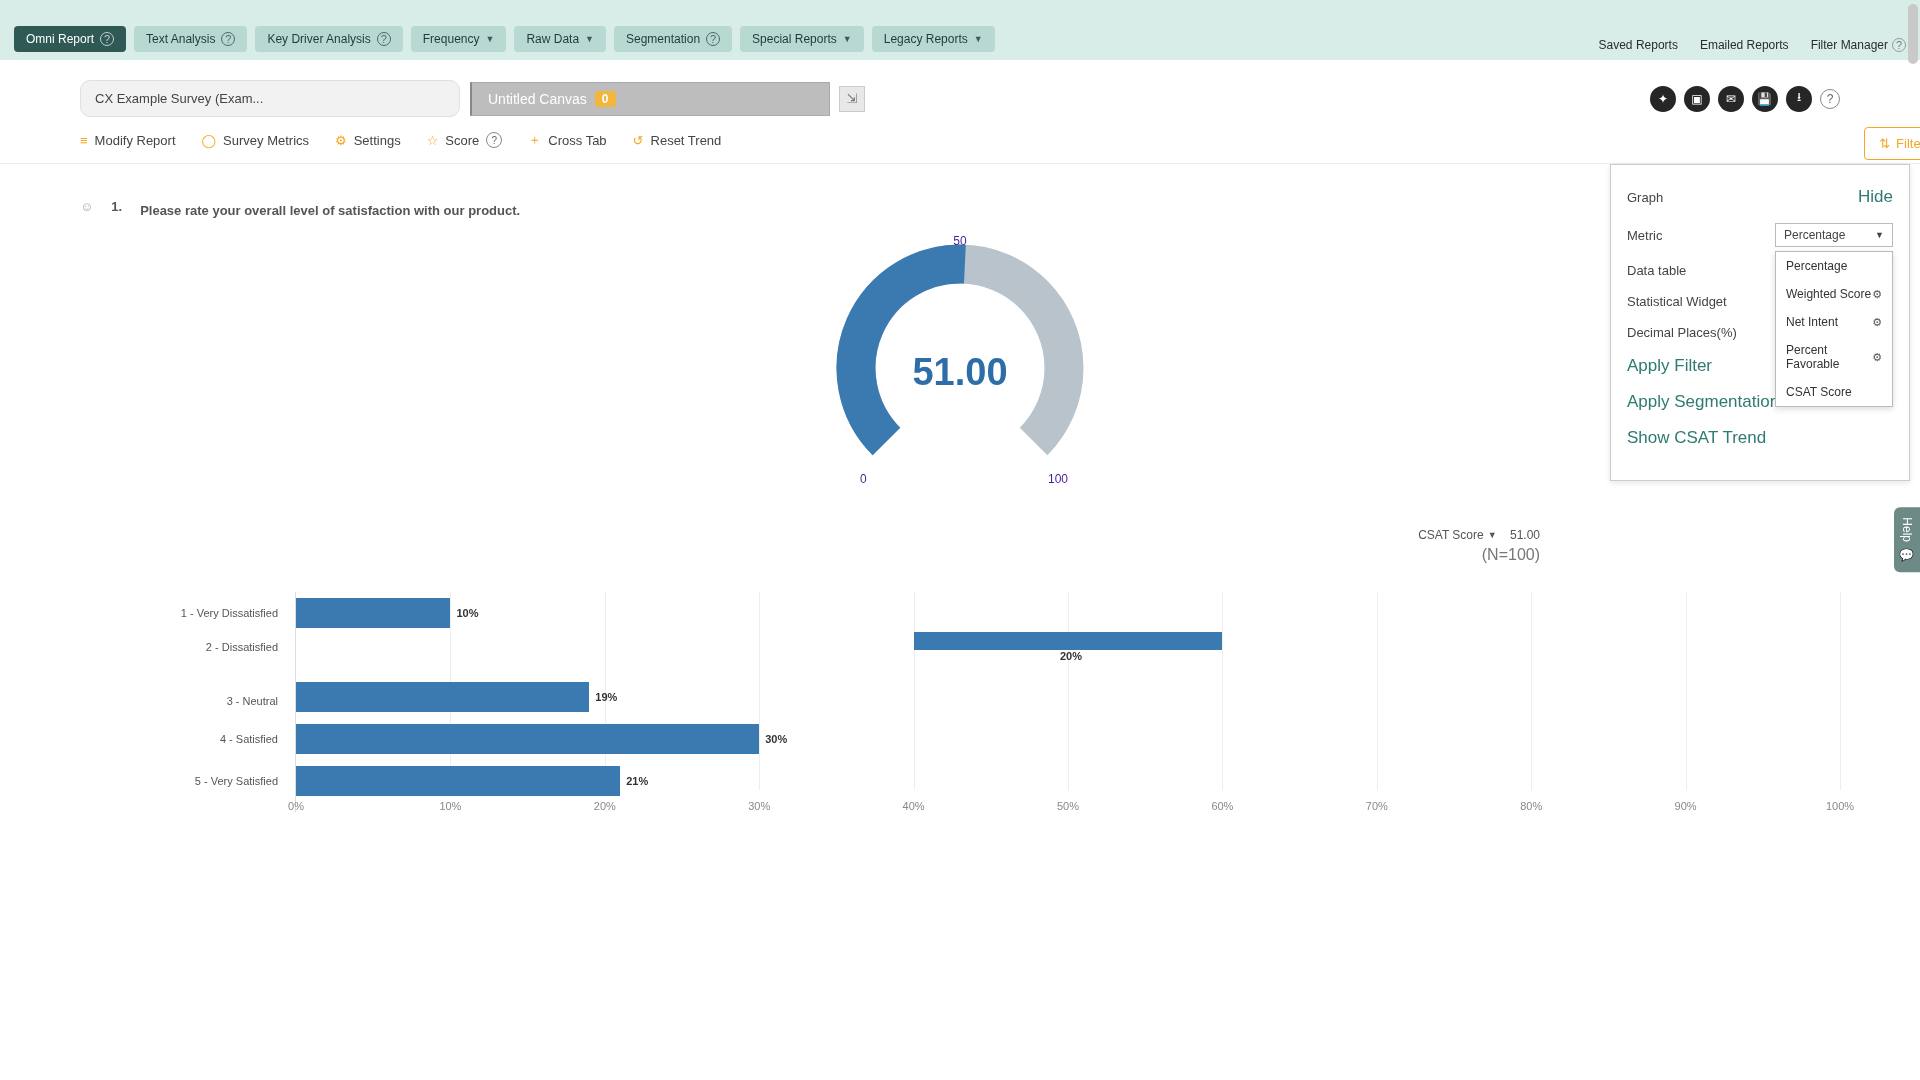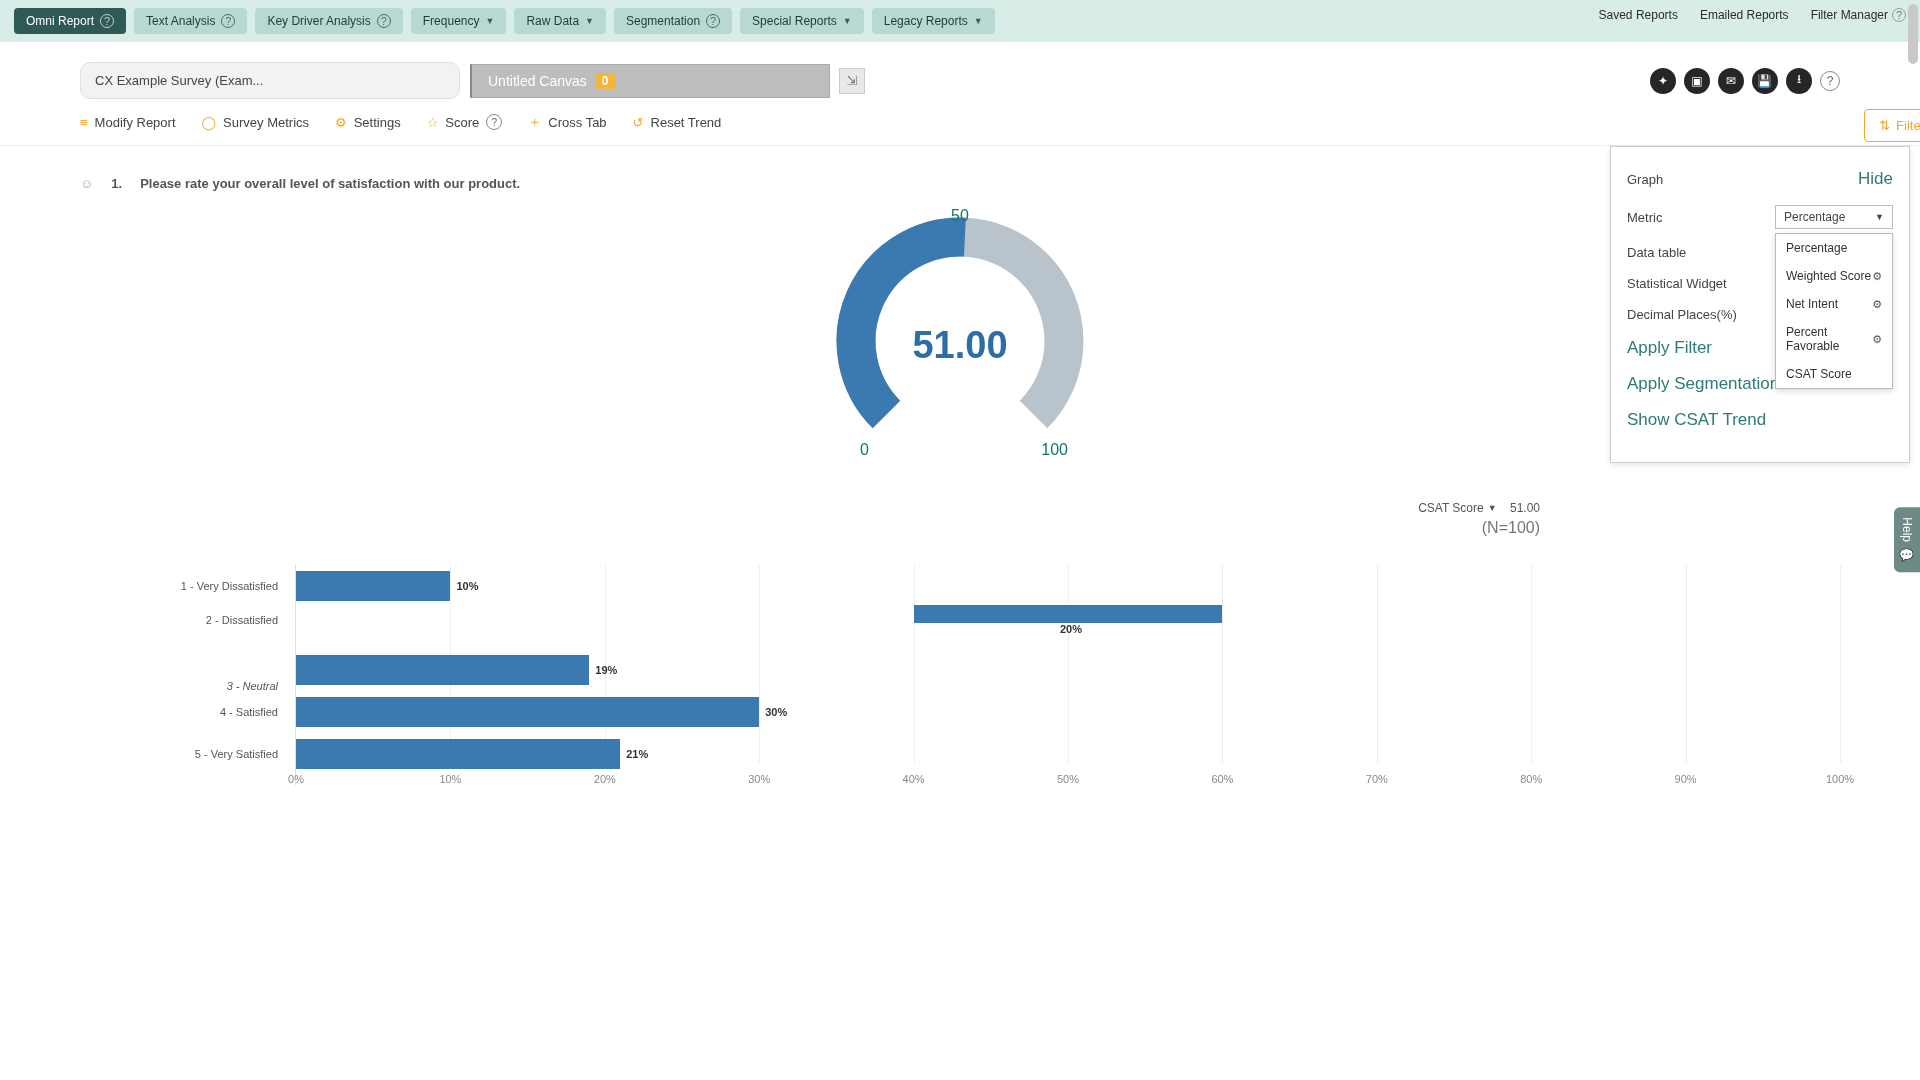--- a/index.html
+++ b/index.html
@@ -1,21 +1,21 @@
 <!DOCTYPE html>
 <html><head>
 <meta charset="utf-8">
 <style>
   * { box-sizing: border-box; margin: 0; padding: 0; font-family: Arial, Helvetica, sans-serif; }
   body { background: #fff; color: #333; font-size: 13px; overflow-x: hidden; }
 
   
   .topnav {
-    display: flex; align-items: flex-start; justify-content: space-between;
-    background: #d8ece8; padding: 8px 14px; height: 42px;
+    display: flex; align-items: flex-end; justify-content: space-between;
+    background: #d8ece8; padding: 8px 14px; height: 60px;
   }
   .topnav-left { display: flex; gap: 8px; }
   .pill {
     display: inline-flex; align-items: center; gap: 6px;
     background: #b7d9d2; color: #1f3b38; padding: 6px 12px;
     border-radius: 4px; font-size: 12px; cursor: pointer;
   }
   .pill.active { background: #2f5954; color: #fff; }
   .pill .q { font-size: 11px; opacity: .7; border: 1px solid currentColor; border-radius: 50%; width:14px; height:14px; display:inline-flex; align-items:center; justify-content:center; }
   .pill .caret { font-size: 9px; opacity:.8; }
@@ -55,25 +55,25 @@
     position:absolute; right:-20px; top:6px;
     border:1px solid #f5a623; color:#f5a623; background:#fff;
     padding:8px 14px; border-radius:4px; display:flex; align-items:center; gap:6px; font-size:13px; cursor:pointer;
   }
 
   
   .content { padding: 30px 80px 40px 80px; position:relative; }
   .qrow { display:flex; align-items:center; gap:18px; color:#555; }
   .qrow .qicon { color:#9aa; }
   .qnum { font-weight:bold; }
-  .qtext { font-weight:bold; }
+  .qtext { font-weight:bold;margin-top:9px; }
 
   
   .gauge-wrap { position:relative; width:260px; height:280px; margin: 20px auto 10px auto; }
-  .gauge-label { position:absolute; font-size:16px; color:#0f766e; }
+  .gauge-label { position:absolute; font-size:12px; color:#4c1d95; }
   .gauge-center {
     position:absolute; left:50%; top:48%; transform:translate(-50%,-50%);
     font-size:38px; font-weight:bold; color:#2d6ea8;
   }
 
   
   .csat-line { text-align:right; padding-right: 300px; color:#555; font-size:12px; }
   .csat-line .lbl { display:inline-flex; align-items:center; gap:4px; }
   .csat-n { text-align:right; padding-right:300px; color:#777; font-size:16px; margin-top:4px;}
 
@@ -292,21 +292,21 @@
           <div class="bar-ylabel" style="top: 0px;">1 - Very Dissatisfied</div>
           <div class="bar" style="width: 154.4px;"></div>
           <span class="pct">10%</span>
         </div>
         <div class="barrow" style="top: 40px; width: 1544px; flex-direction: column;">
           <div class="bar-ylabel" style="top: 0px;">2 - Dissatisfied</div>
           <div class="bar" style="width: 308.8px;"></div>
           <span class="pct">20%</span>
         </div>
         <div class="barrow" style="top: 90px; width: 1544px;">
-          <div class="bar-ylabel" style="top: 16px; font-style: italic;">3 - Neutral</div>
+          <div class="bar-ylabel" style="top: 4px;">3 - Neutral</div>
           <div class="bar" style="width: 293.36px;"></div>
           <span class="pct">19%</span>
         </div>
         <div class="barrow" style="top: 132px; width: 1544px;">
           <div class="bar-ylabel" style="top: 0px;">4 - Satisfied</div>
           <div class="bar" style="width: 463.2px;"></div>
           <span class="pct">30%</span>
         </div>
         <div class="barrow" style="top: 174px; width: 1544px;">
           <div class="bar-ylabel" style="top: 0px;">5 - Very Satisfied</div>

